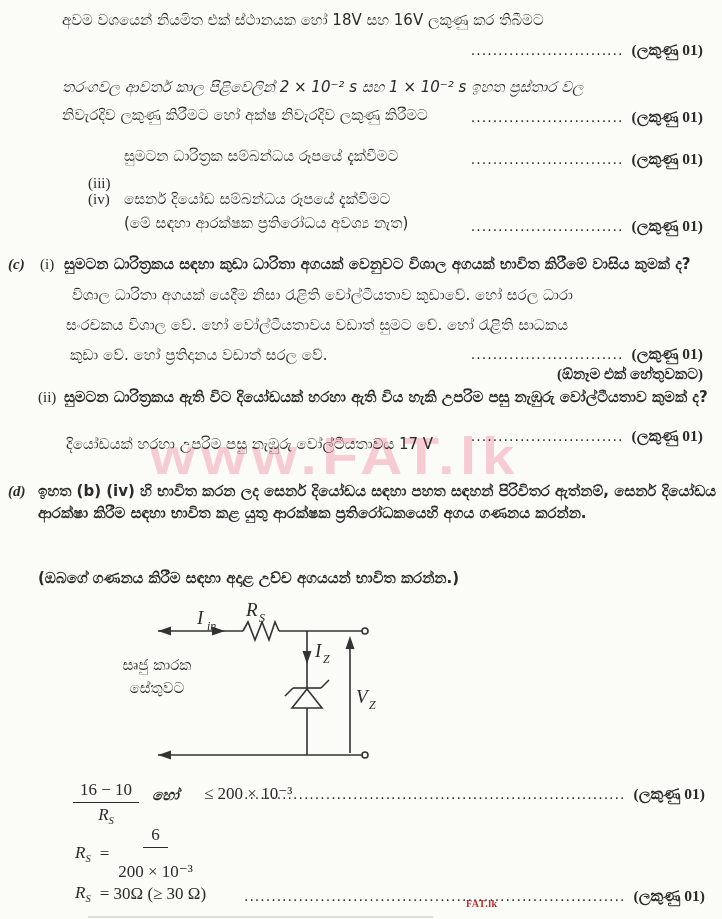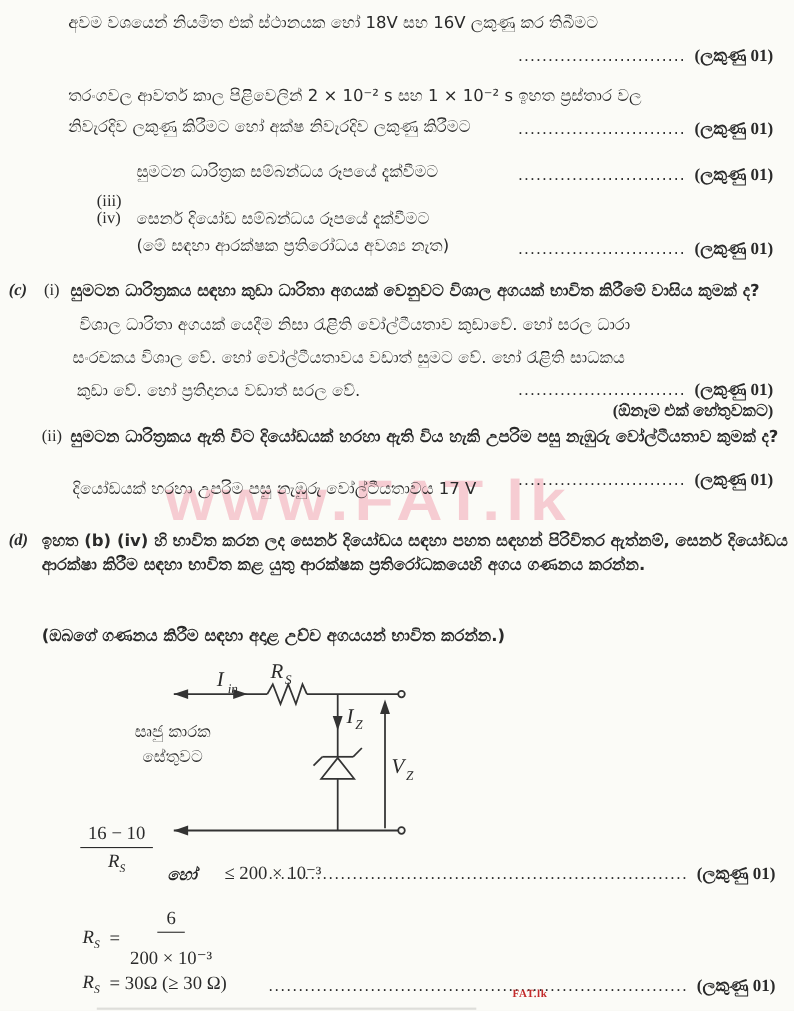--- a/index.html
+++ b/index.html
@@ -50,21 +50,21 @@
 
 <div class="page">
 
   <div class="watermark">www.FAT.lk</div>
 
   <div class="t" style="left:62px; top:11px;">අවම වශයෙන් නියමිත එක් ස්ථානයක හෝ 18V සහ 16V ලකුණු කර තිබීමට</div>
   <div class="marks-row" style="top:40px; right:19px;">
     <span class="dots">............................</span><span class="marks-label">(ලකුණු 01)</span>
   </div>
 
-  <div class="t" style="left:62px; top:78px;">තරංගවල ආවර්ත කාල පිළිවෙලින් 2 × 10⁻² s සහ 1 × 10⁻² s  ඉහත ප්‍රස්තාර වල</div>
+  <div class="t" style="left:62px; top:78px;font-style:italic;">තරංගවල ආවර්ත කාල පිළිවෙලින් 2 × 10⁻² s සහ 1 × 10⁻² s  ඉහත ප්‍රස්තාර වල</div>
   <div class="t" style="left:62px; top:106px;">නිවැරදිව ලකුණු කිරීමට හෝ අක්ෂ නිවැරදිව ලකුණු කිරීමට</div>
   <div class="marks-row" style="top:107px; right:19px;">
     <span class="dots">............................</span><span class="marks-label">(ලකුණු 01)</span>
   </div>
 
   <div class="t serif" style="left:88px; top:147px;margin-top:27px;">(iii)</div>
   <div class="t" style="left:124px; top:147px;">සුමටන ධාරිත්‍රක සම්බන්ධය රූපයේ දැක්වීමට</div>
   <div class="marks-row" style="top:149px; right:19px;">
     <span class="dots">............................</span><span class="marks-label">(ලකුණු 01)</span>
   </div>
@@ -128,21 +128,21 @@
     <text x="146" y="26" class="cir-math">R</text>
     <text x="159" y="32" class="cir-sub">S</text>
     <text x="215" y="67" class="cir-math">I</text>
     <text x="223" y="73" class="cir-sub">Z</text>
     <text x="256" y="113" class="cir-math">V</text>
     <text x="269" y="119" class="cir-sub">Z</text>
     <text x="57" y="80" text-anchor="middle" class="cir-sin">සෘජු කාරක</text>
     <text x="57" y="103" text-anchor="middle" class="cir-sin">සේතුවට</text>
   </svg>
 
-  <div class="frac" style="left:73px; top:748px;">
+  <div class="frac" style="left:73px; top:780px;">
     <span class="fr-num">16 − 10</span>
     <span class="fr-den"><span class="var">R</span><sub>S</sub></span>
   </div>
   <div class="t it b7" style="left:152px; top:786px;">හෝ</div>
   <div class="t serif" style="left:204px; top:783px; font-size:17px;">≤ 200 × 10⁻³</div>
   <div class="marks-row" style="top:784px; right:17px;">
     <span class="dots">......................................................................</span><span class="marks-label">(ලකුණු 01)</span>
   </div>
 
   <div class="mathrow" style="left:75px; top:825px;">

